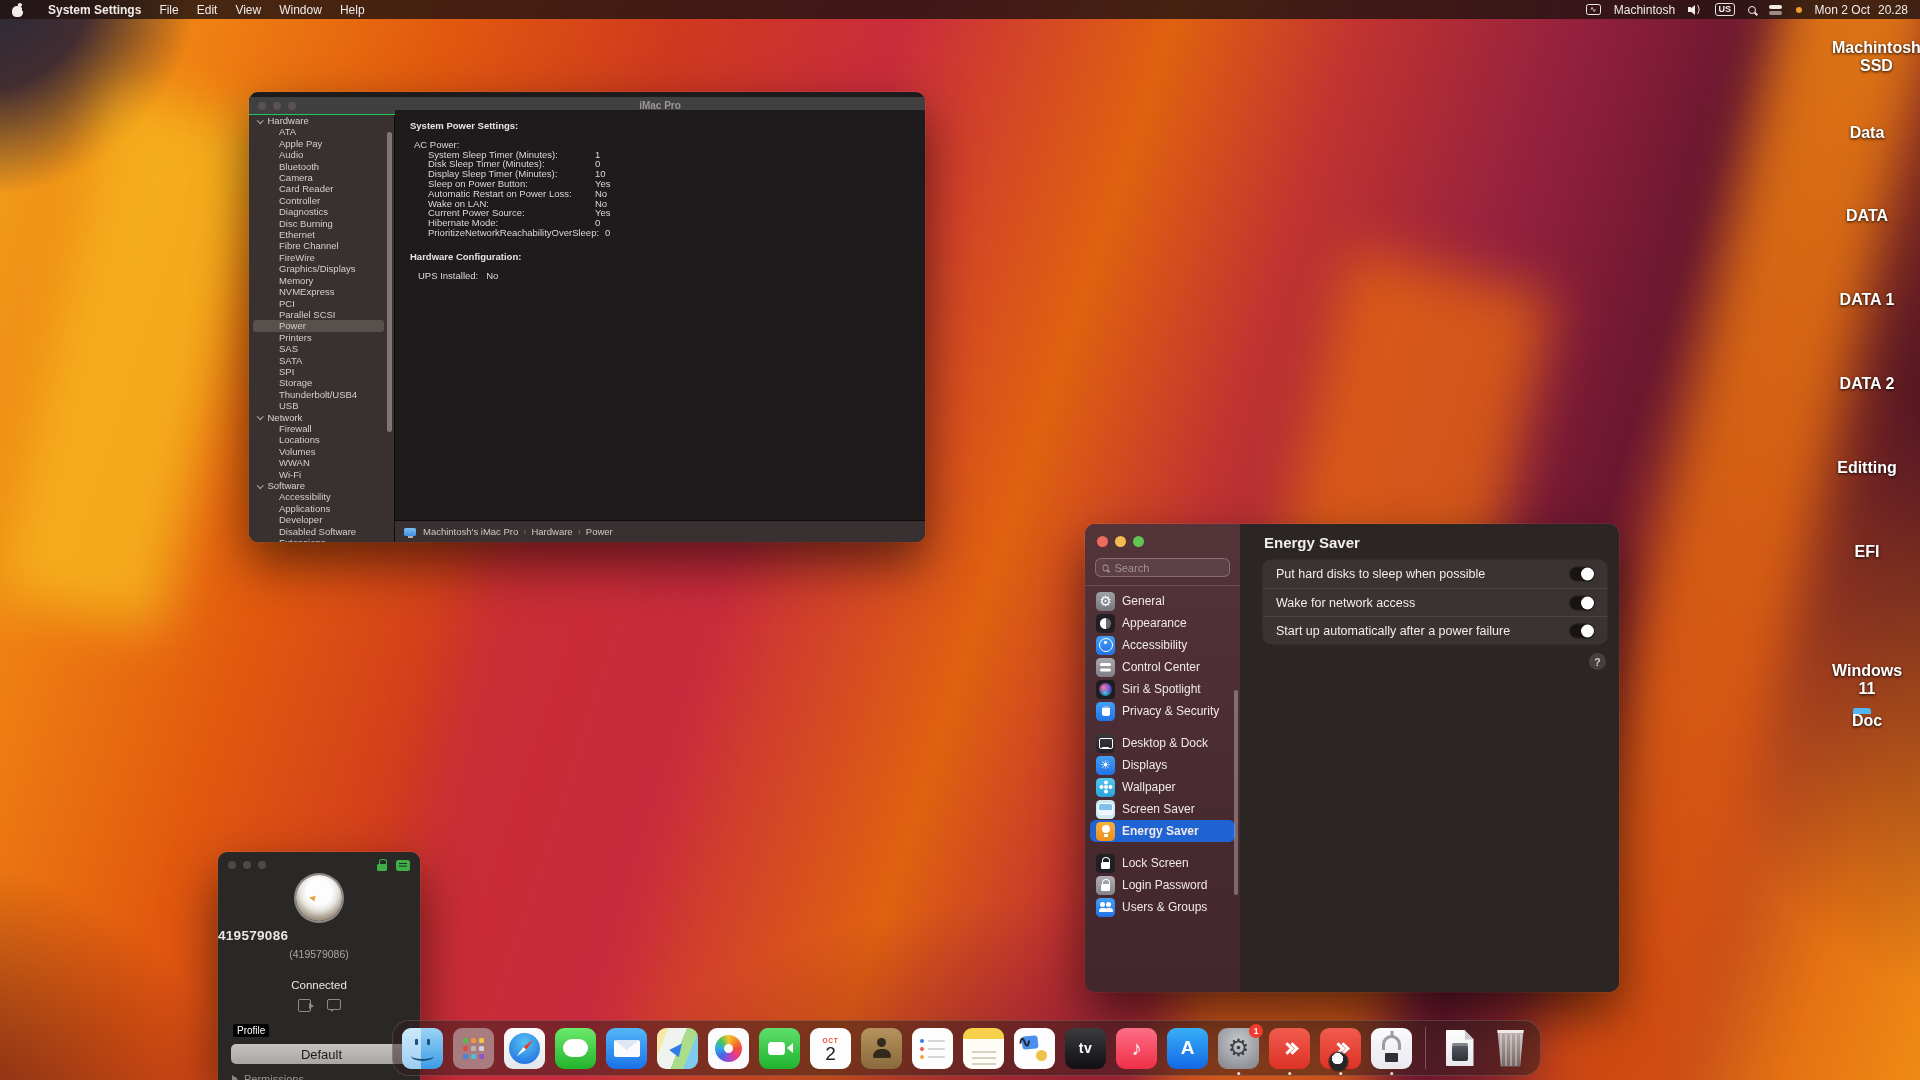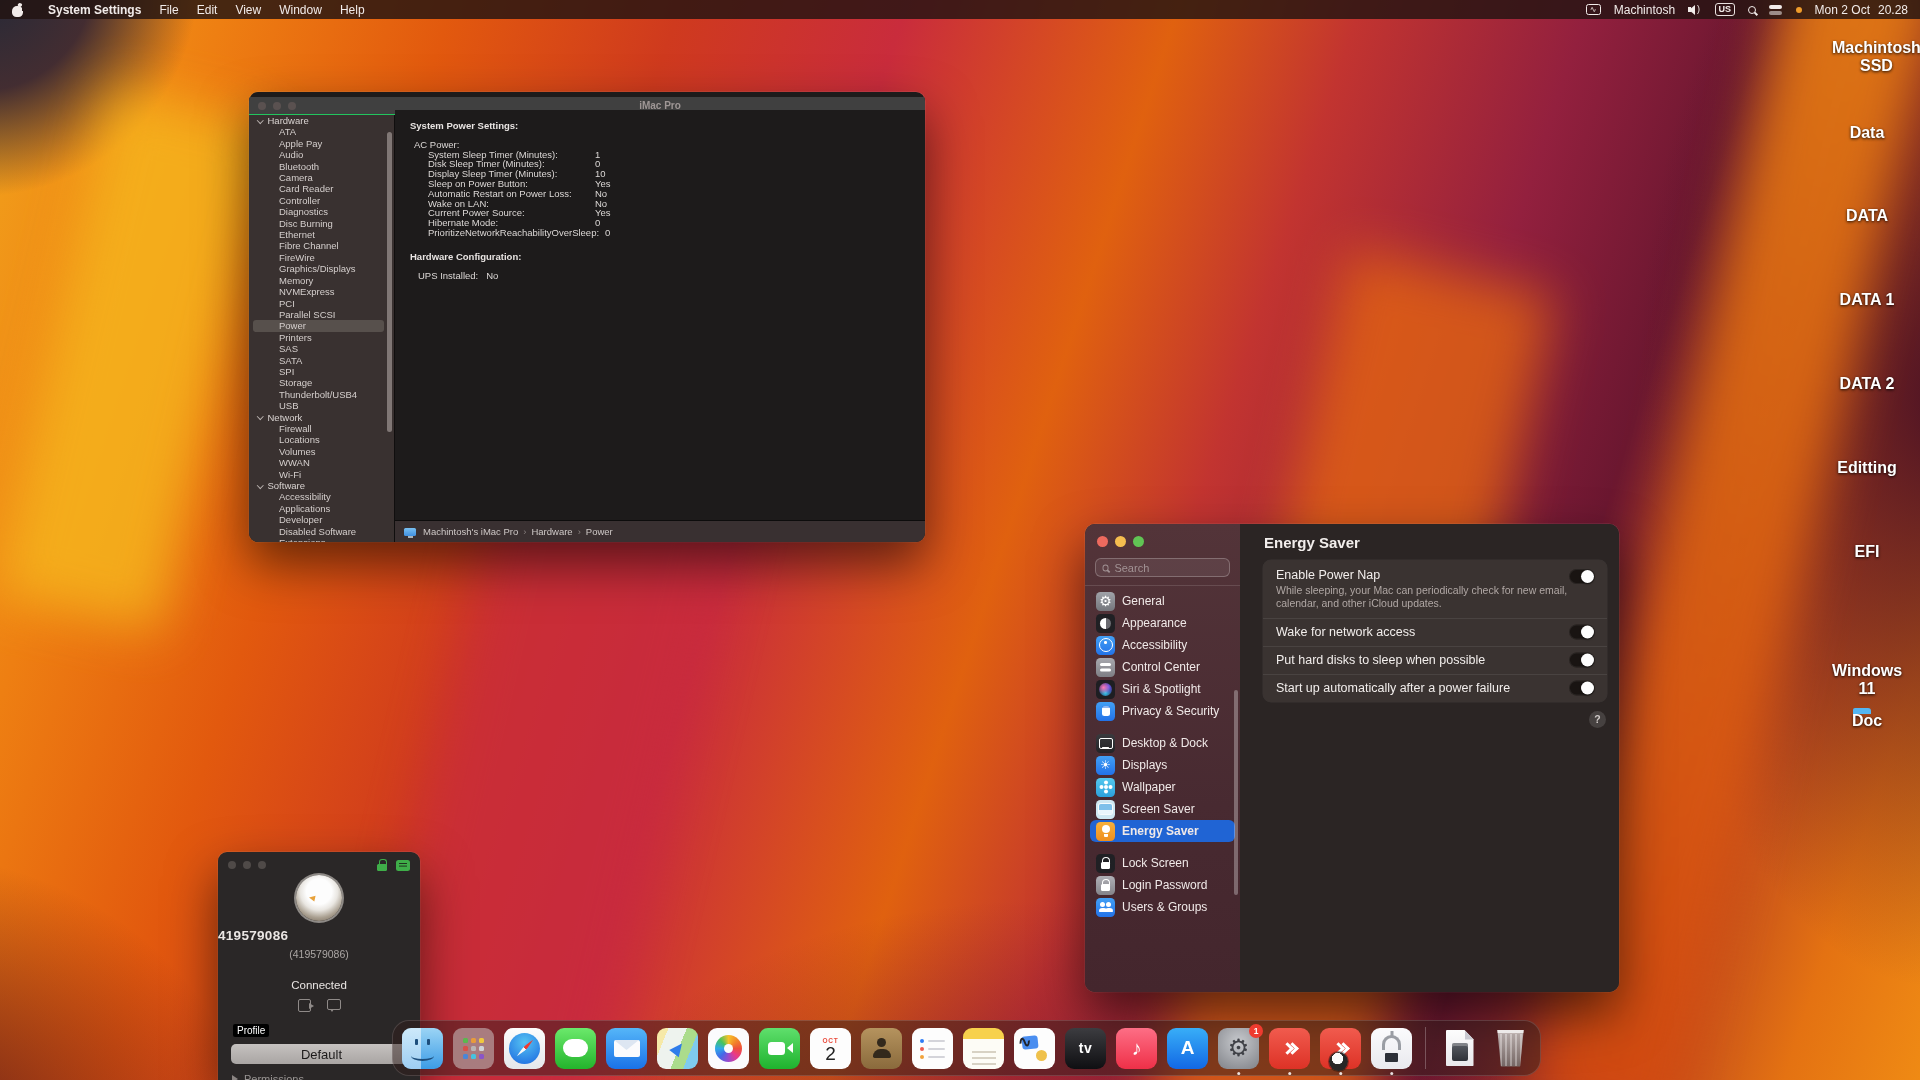--- a/index.html
+++ b/index.html
@@ -521,35 +521,28 @@
               <span class="st-ic" data-icon="users-groups-icon"></span>
               <span class="st-label">Users &amp; Groups</span>
             </div>
           </div>
       </div>
       <div class="st-scrollbar"></div>
     </div>
     <div class="st-content">
       <div class="es-title">Energy Saver</div>
       <div class="es-card">
-        <div class="es-row">
-          <div class="es-label">Enable Power Nap</div>
-          <div class="es-desc">While sleeping, your Mac can periodically check for new email, calendar, and other iCloud updates.</div>
+        <div class="es-row compact">
+          <div class="es-label">Put hard disks to sleep when possible</div>
           <div class="es-toggle">
               <span class="knob"></span>
             </div>
         </div>
         <div class="es-row compact">
           <div class="es-label">Wake for network access</div>
-          <div class="es-toggle">
-              <span class="knob"></span>
-            </div>
-        </div>
-        <div class="es-row compact">
-          <div class="es-label">Put hard disks to sleep when possible</div>
           <div class="es-toggle">
               <span class="knob"></span>
             </div>
         </div>
         <div class="es-row compact">
           <div class="es-label">Start up automatically after a power failure</div>
           <div class="es-toggle">
               <span class="knob"></span>
             </div>
         </div>

